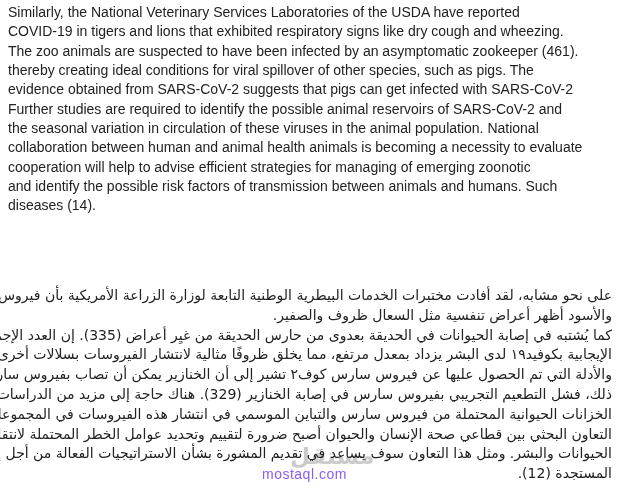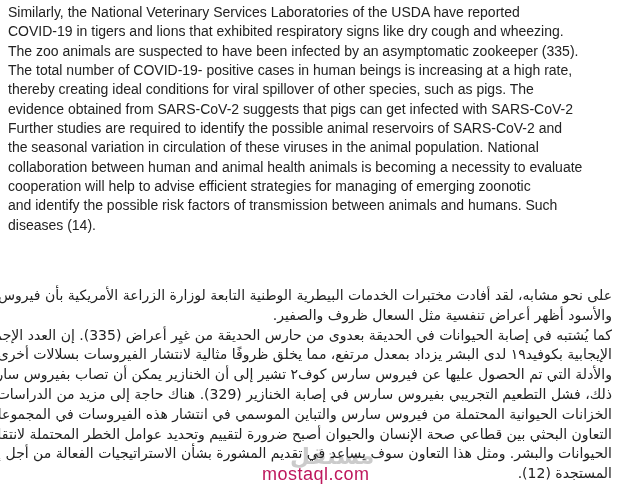--- a/index.html
+++ b/index.html
@@ -59,36 +59,35 @@
   .watermark .wm-logo {
     font-family: "DejaVu Sans", sans-serif;
     font-weight: bold;
     font-size: 23px;
     line-height: 24px;
     color: #cbcbcb;
     padding-left: 28px;
   }
   .watermark .wm-domain {
     font-family: "Liberation Sans", sans-serif;
-    font-size: 18px;
+    font-size: 14px;
     line-height: 13px;
     letter-spacing: 0.5px;
-    color: #be185d;
+    color: #8b5cf6;
   }
 </style>
 </head>
 <body>
 
 <div class="page">
 
   <div class="english-block">
     <div class="line">Similarly, the National Veterinary Services Laboratories of the USDA have reported</div>
     <div class="line">COVID-19 in tigers and lions that exhibited respiratory signs like dry cough and wheezing.</div>
-    <div class="line">The zoo animals are suspected to have been infected by an asymptomatic zookeeper (335).</div>
-    <div class="line">The total number of COVID-19- positive cases in human beings is increasing at a high rate,</div>
+    <div class="line">The zoo animals are suspected to have been infected by an asymptomatic zookeeper (461).</div>
     <div class="line">thereby creating ideal conditions for viral spillover of other species, such as pigs. The</div>
     <div class="line">evidence obtained from SARS-CoV-2 suggests that pigs can get infected with SARS-CoV-2</div>
     <div class="line">Further studies are required to identify the possible animal reservoirs of SARS-CoV-2 and</div>
     <div class="line">the seasonal variation in circulation of these viruses in the animal population. National</div>
     <div class="line">collaboration between human and animal health animals is becoming a necessity to evaluate</div>
     <div class="line">cooperation will help to advise efficient strategies for managing of emerging zoonotic</div>
     <div class="line">and identify the possible risk factors of transmission between animals and humans. Such</div>
     <div class="line">diseases (14).</div>
   </div>
 

